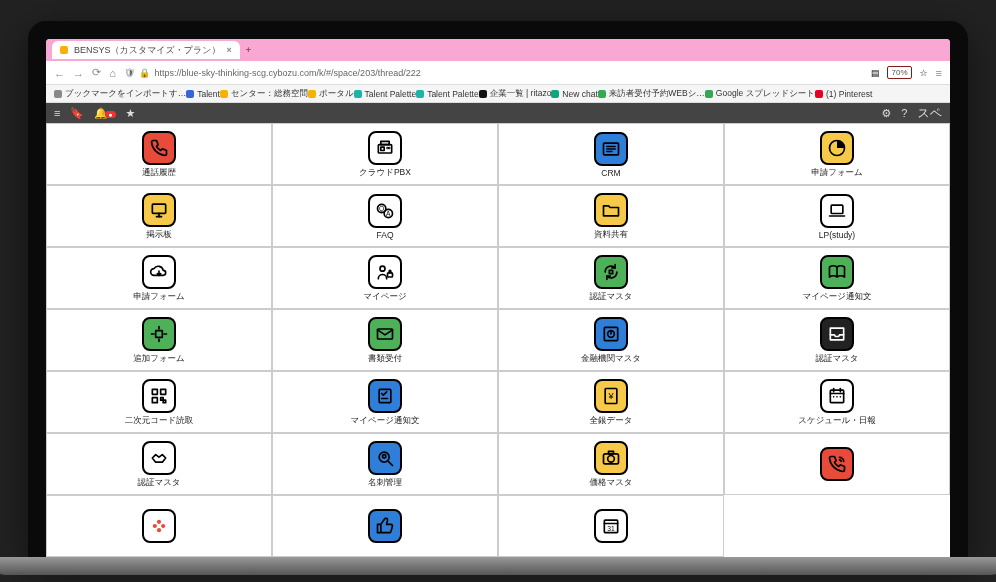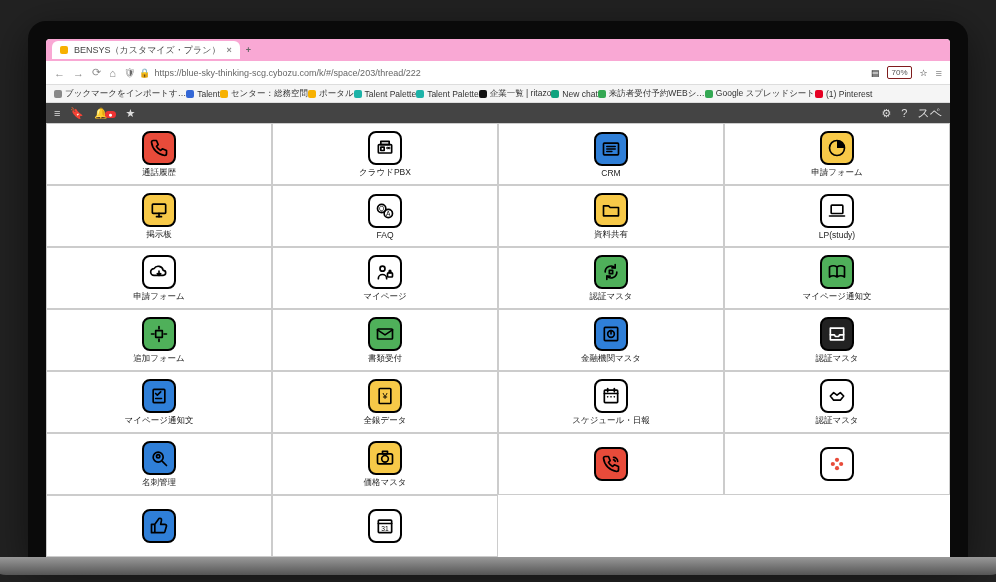--- a/index.html
+++ b/index.html
@@ -279,20 +279,32 @@
           <div class="cell">
             <div class="tile c-blk">
               <svg viewBox="0 0 24 24">
                 <path stroke="#fff" stroke-width="2" fill="none" stroke-linecap="round" stroke-linejoin="round" d="M4 5h16v14H4z"></path>
                 <path stroke="#fff" stroke-width="2" fill="none" stroke-linecap="round" stroke-linejoin="round" d="M4 13h5l1 2h4l1-2h5"></path>
               </svg>
             </div>
             <div class="lbl">認証マスタ</div>
           </div>
           <div class="cell">
+            <div class="tile c-wht">
+              <svg viewBox="0 0 24 24">
+                <rect stroke="#000" stroke-width="2" fill="none" stroke-linecap="round" stroke-linejoin="round" x="4" y="4" width="6" height="6"></rect>
+                <rect stroke="#000" stroke-width="2" fill="none" stroke-linecap="round" stroke-linejoin="round" x="14" y="4" width="6" height="6"></rect>
+                <rect stroke="#000" stroke-width="2" fill="none" stroke-linecap="round" stroke-linejoin="round" x="4" y="14" width="6" height="6"></rect>
+                <rect stroke="#000" stroke-width="2" fill="none" stroke-linecap="round" stroke-linejoin="round" x="14" y="14" width="3" height="3"></rect>
+                <rect stroke="#000" stroke-width="2" fill="none" stroke-linecap="round" stroke-linejoin="round" x="17" y="17" width="3" height="3"></rect>
+              </svg>
+            </div>
+            <div class="lbl">二次元コード読取</div>
+          </div>
+          <div class="cell">
             <div class="tile c-blu">
               <svg viewBox="0 0 24 24">
                 <rect stroke="#000" stroke-width="2" fill="none" stroke-linecap="round" stroke-linejoin="round" x="5" y="4" width="14" height="16" rx="1"></rect>
                 <polyline stroke="#000" stroke-width="2" fill="none" stroke-linecap="round" stroke-linejoin="round" points="8 9 10 11 14 7"></polyline>
                 <line stroke="#000" stroke-width="2" fill="none" stroke-linecap="round" stroke-linejoin="round" x1="8" y1="15" x2="15" y2="15"></line>
               </svg>
             </div>
             <div class="lbl">マイページ通知文</div>
           </div>
           <div class="cell">

